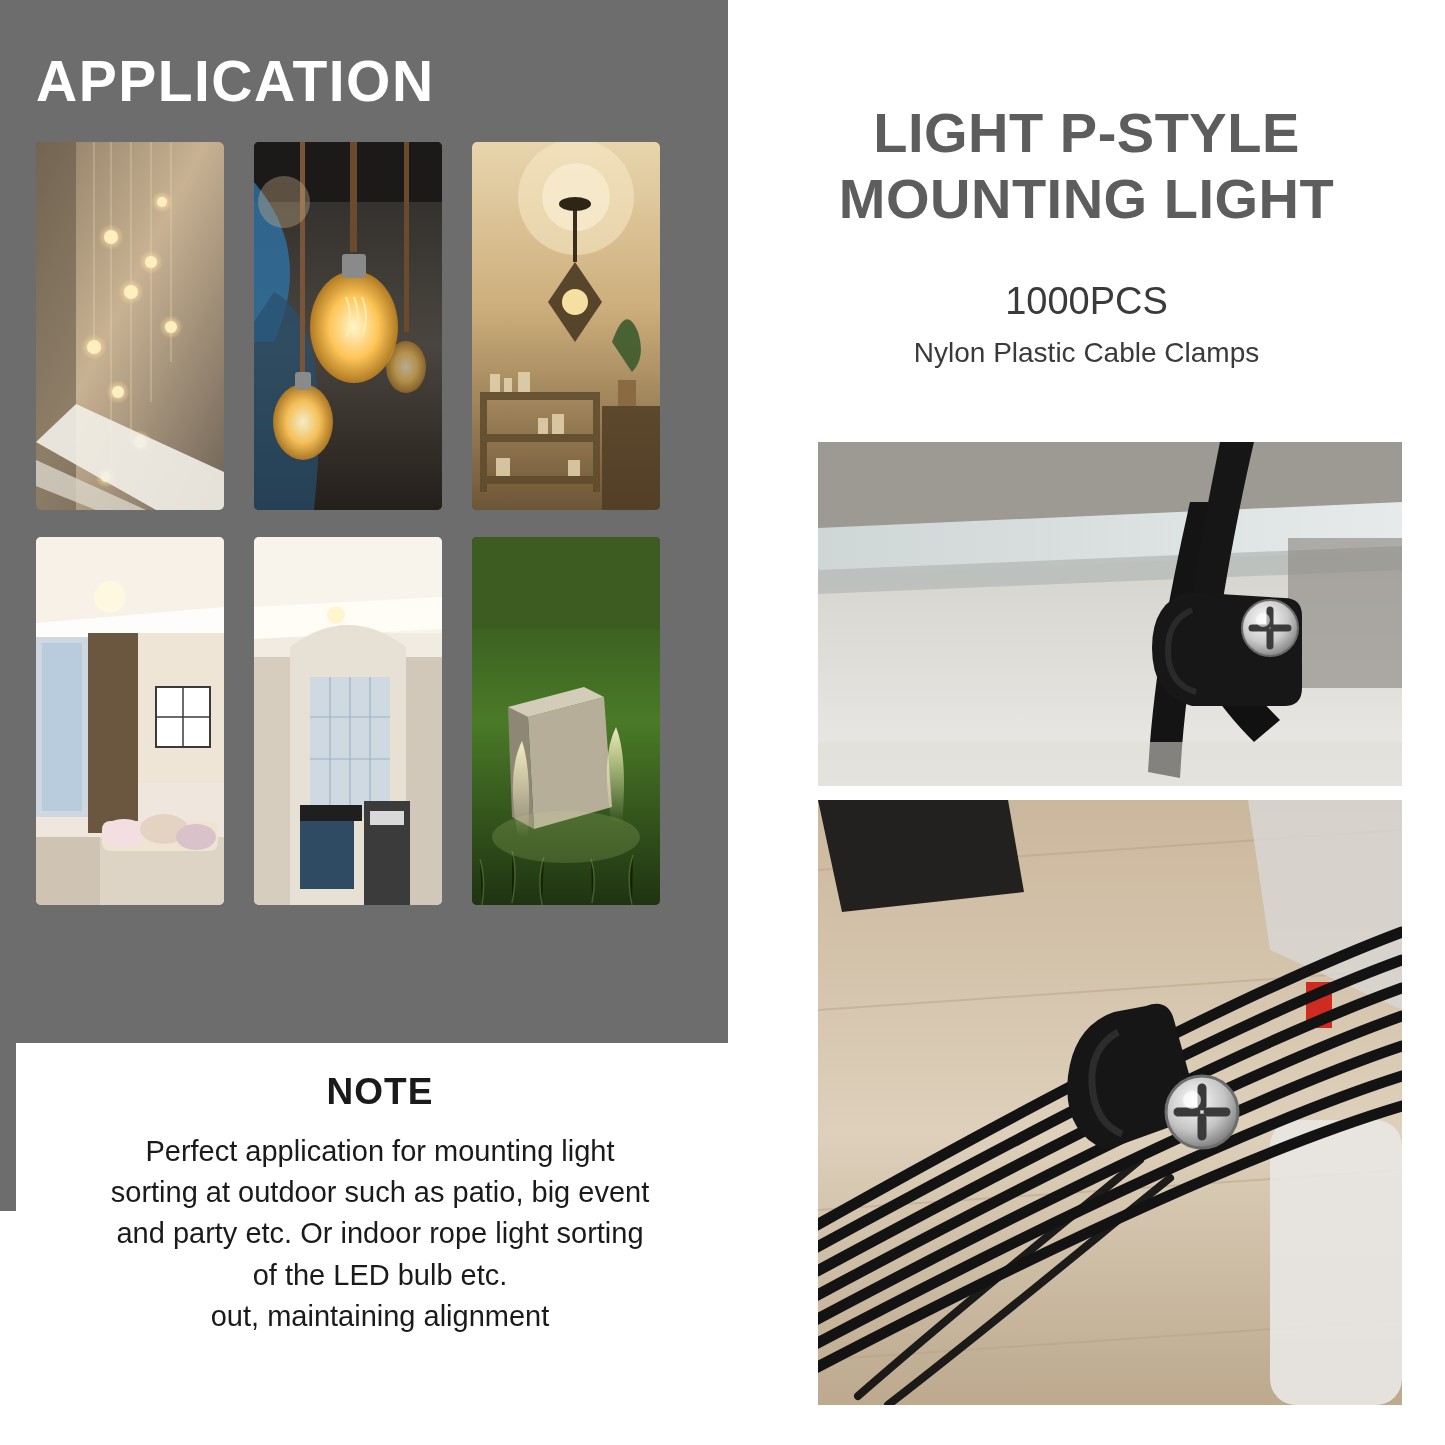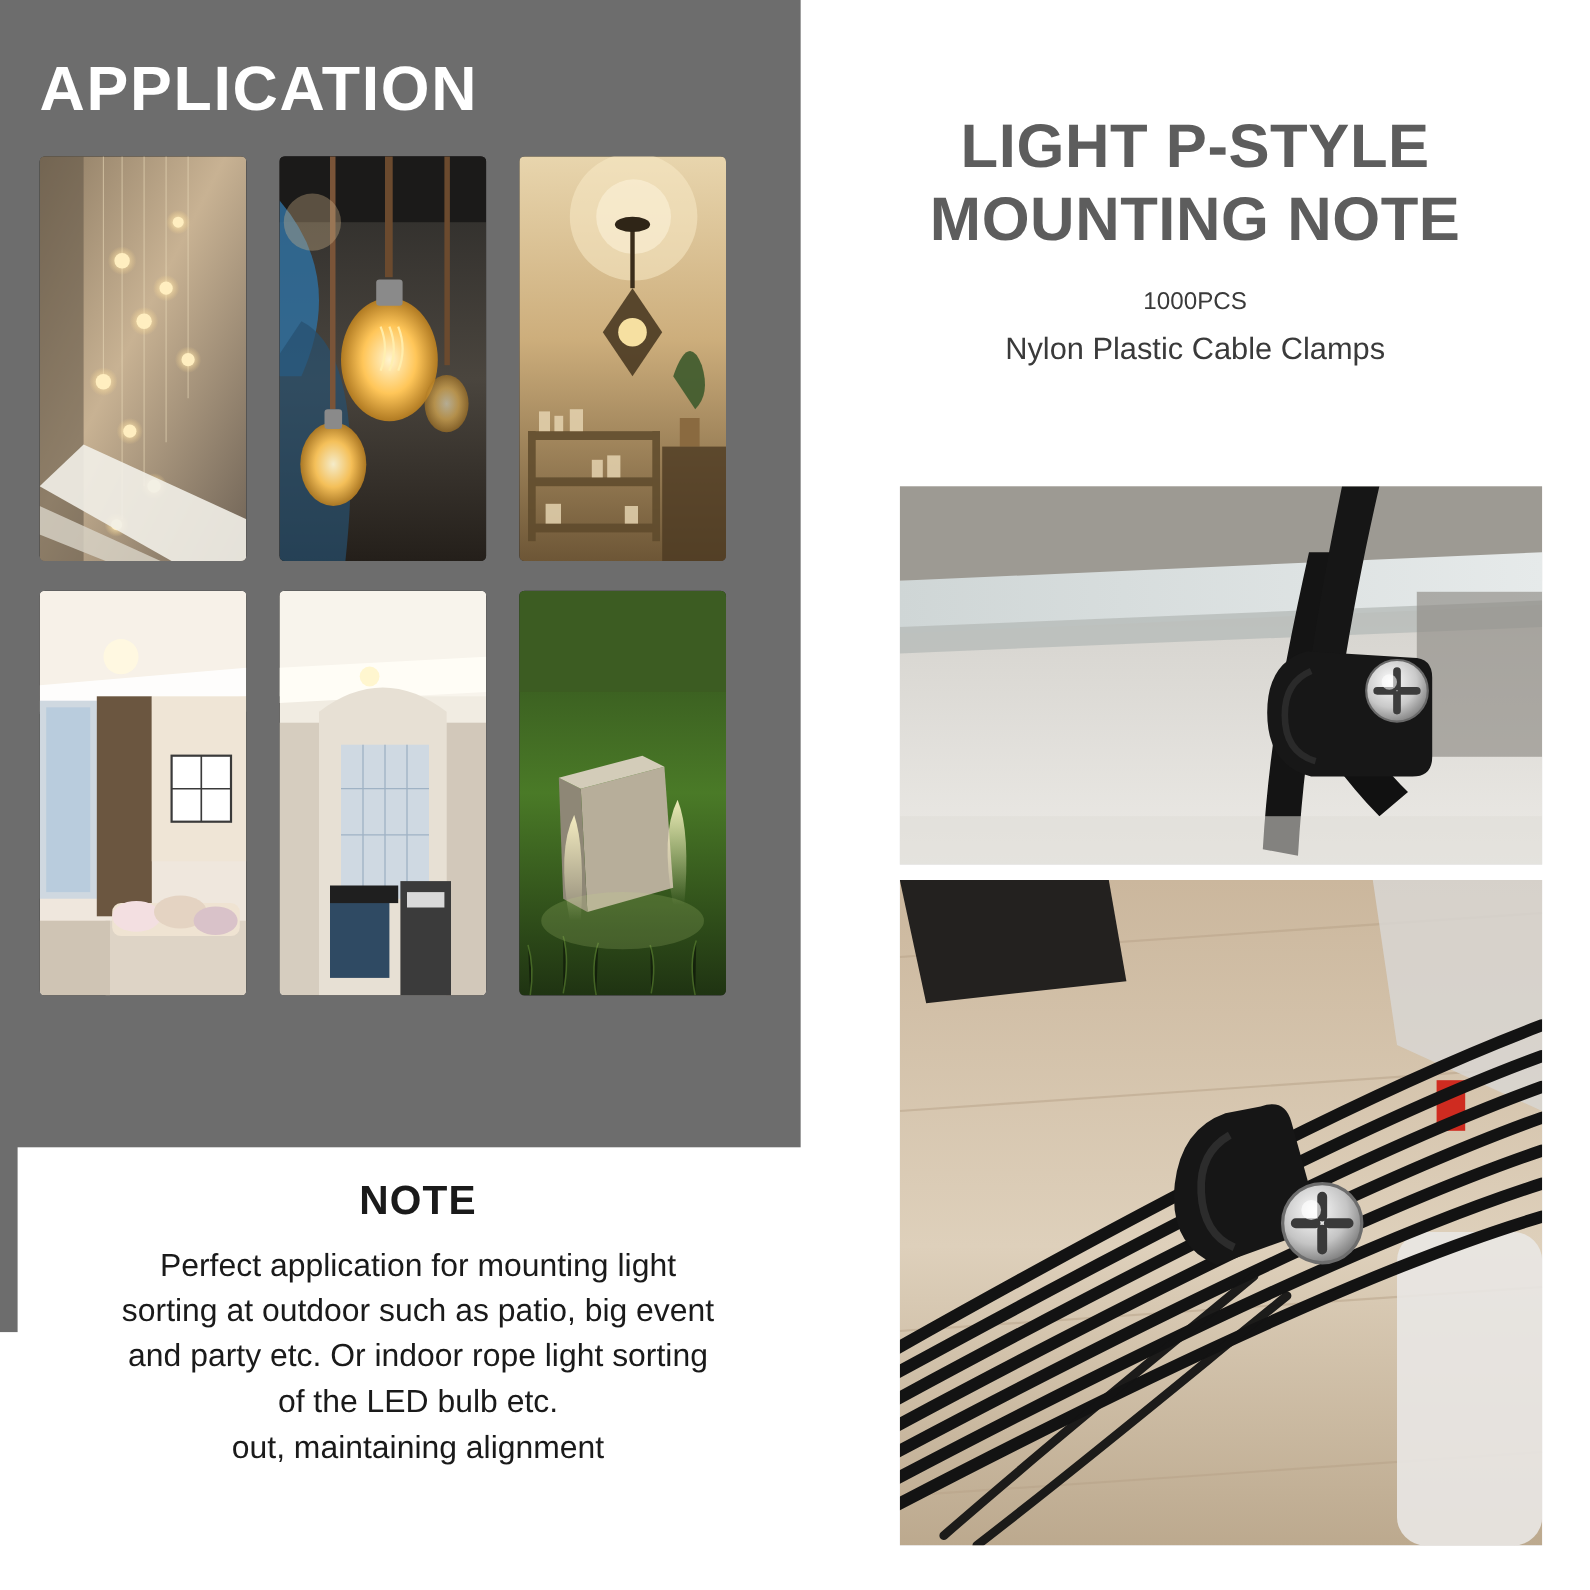--- a/index.html
+++ b/index.html
@@ -97,22 +97,22 @@
     color: #5d5d5d;
     font-weight: bold;
     font-size: 56px;
     line-height: 1.18;
     letter-spacing: 0.5px;
     padding: 100px 14px 0 14px;
   }
   .sub1 {
     text-align: center;
     color: #3a3a3a;
-    font-size: 22px;
-    margin-top: 29px;
+    font-size: 38px;
+    margin-top: 48px;
   }
   .sub2 {
     text-align: center;
     color: #3a3a3a;
     font-size: 28px;
     margin-top: 14px;
   }
   .photo {
     position: absolute;
     overflow: hidden;
@@ -352,21 +352,21 @@
         <div>out, maintaining alignment</div>
       </div>
     </div>
   </div>
 
   <div class="right-col">
     <div class="right-inner">
 
       <div class="headline">
         <div>LIGHT P-STYLE</div>
-        <div>MOUNTING NOTE</div>
+        <div>MOUNTING LIGHT</div>
       </div>
 
       <div class="sub1">1000PCS</div>
       <div class="sub2">Nylon Plastic Cable Clamps</div>
 
       <div class="photo photo-top">
         <svg viewBox="0 0 584 344" preserveAspectRatio="none">
           <defs>
             <linearGradient id="tbl" x1="0" y1="0" x2="0" y2="1">
               <stop offset="0%" stop-color="#b9b5ad"></stop>

